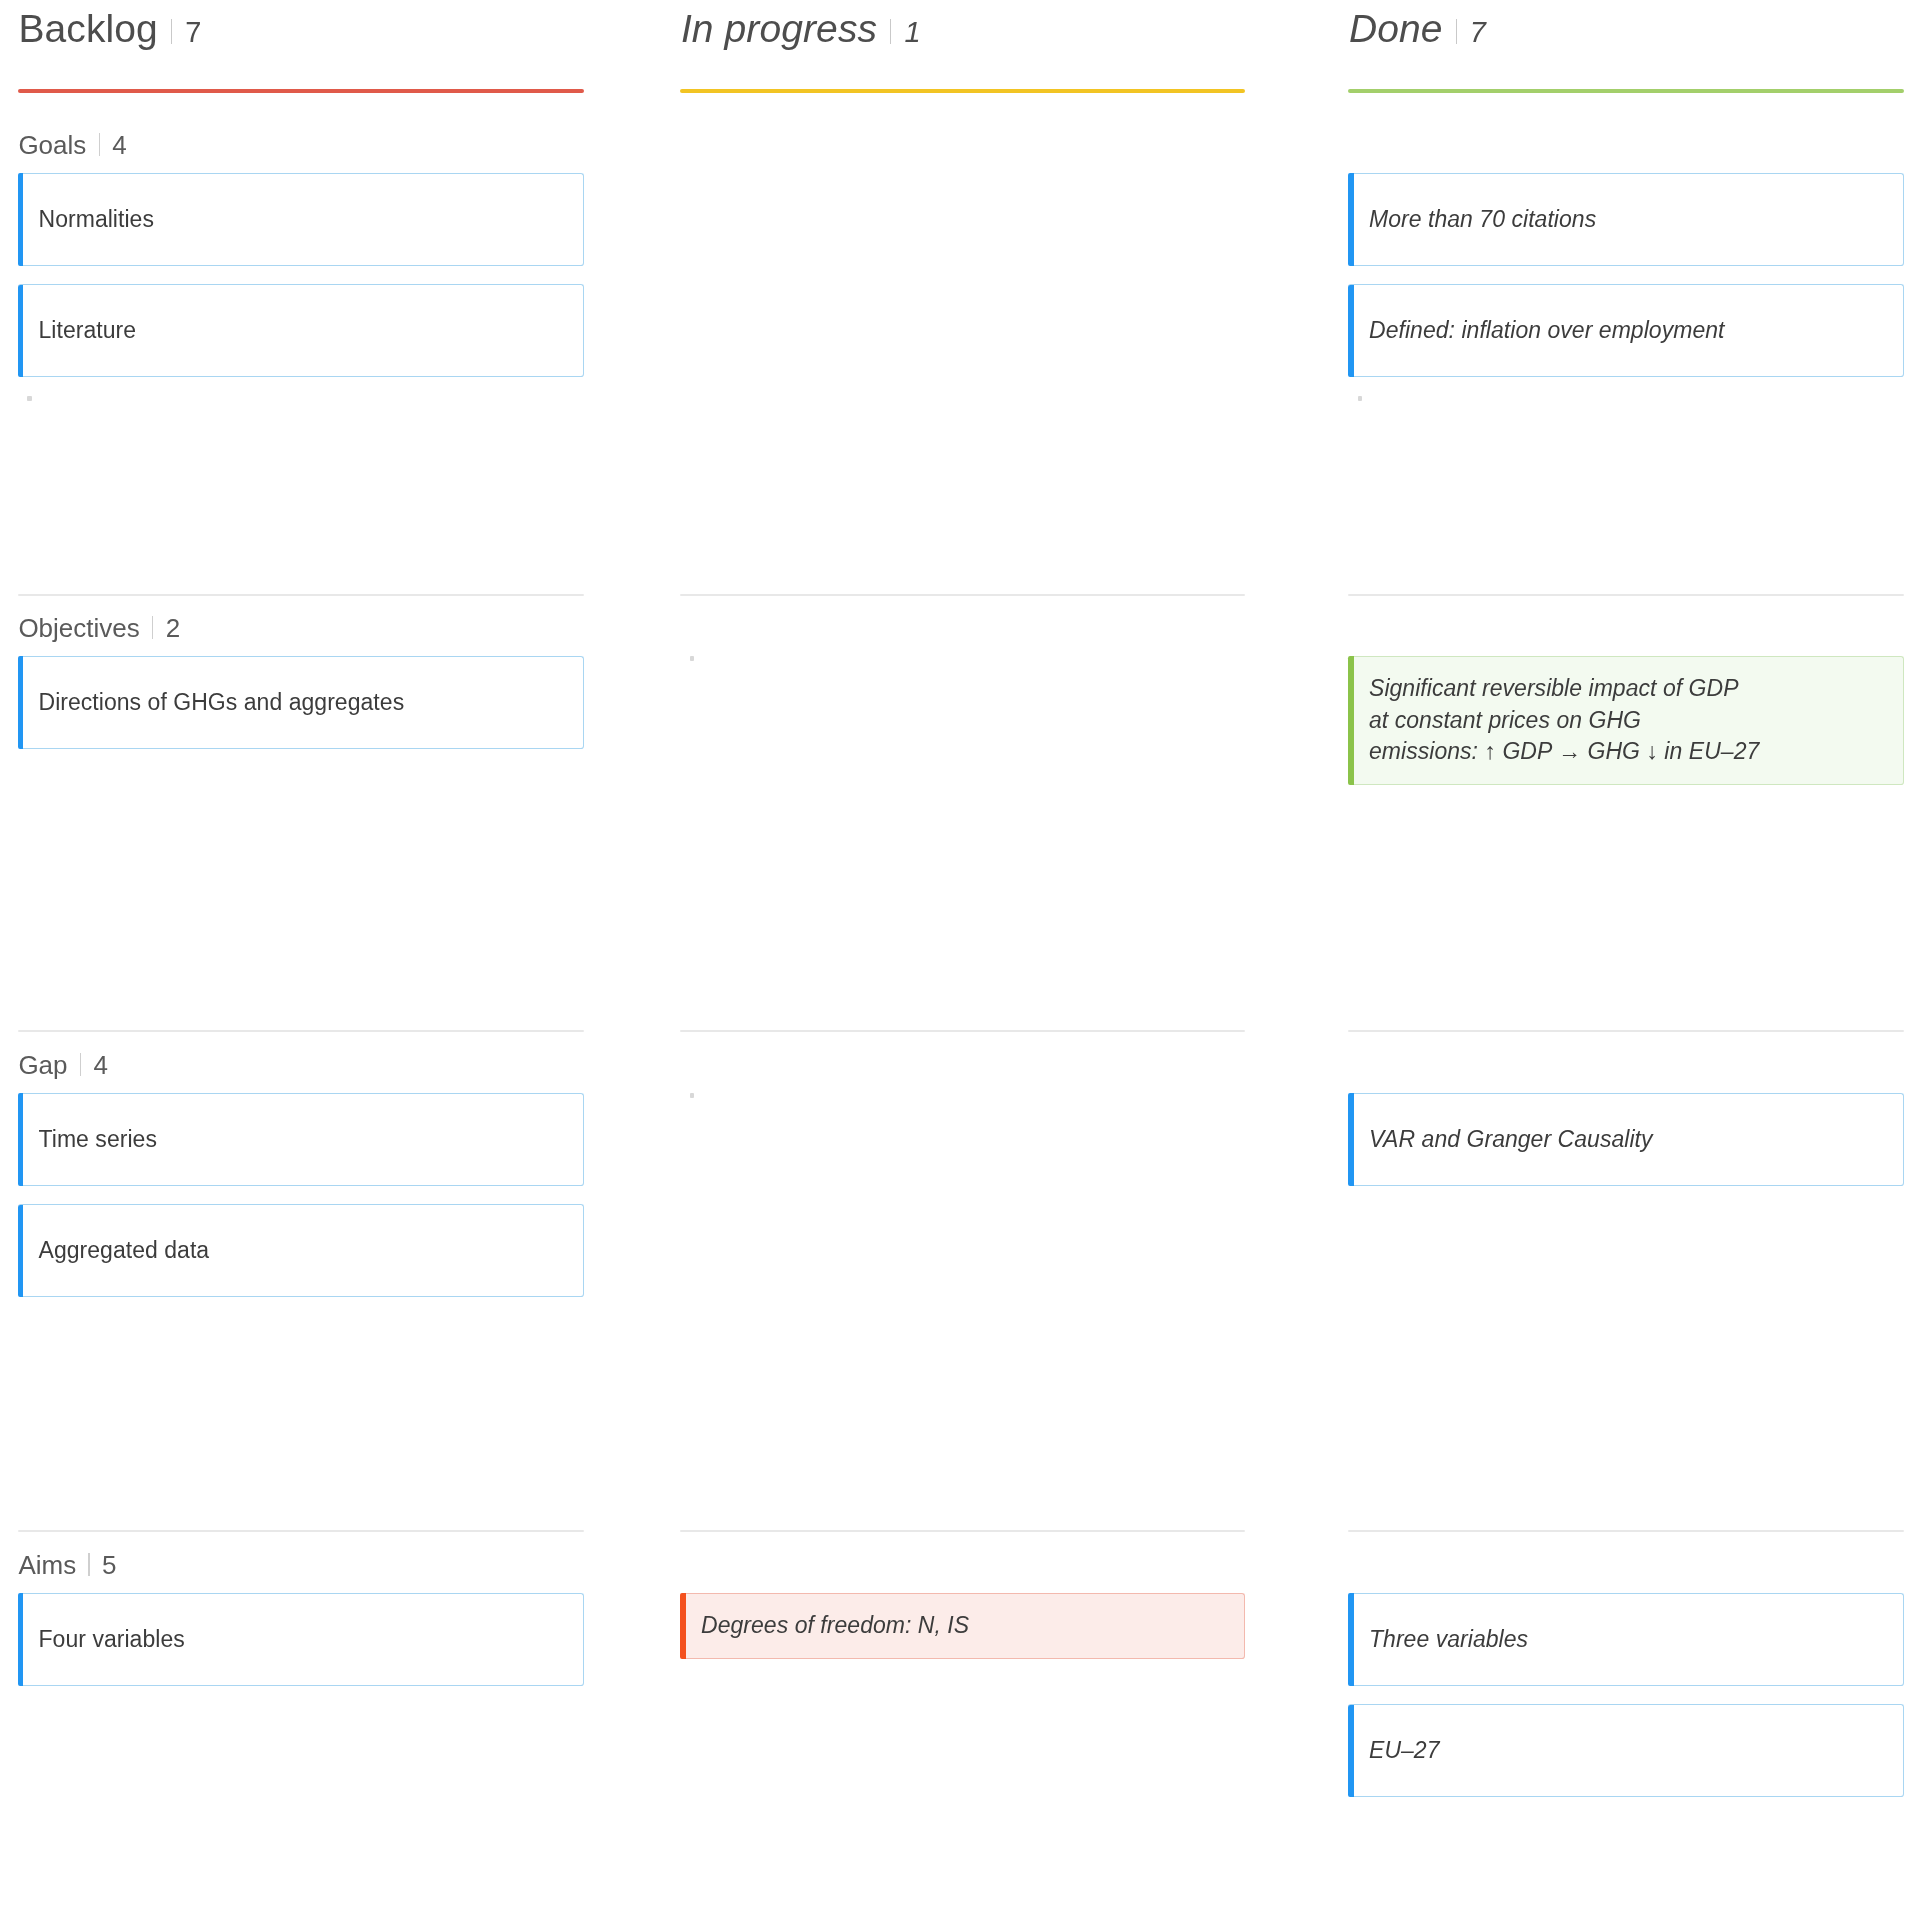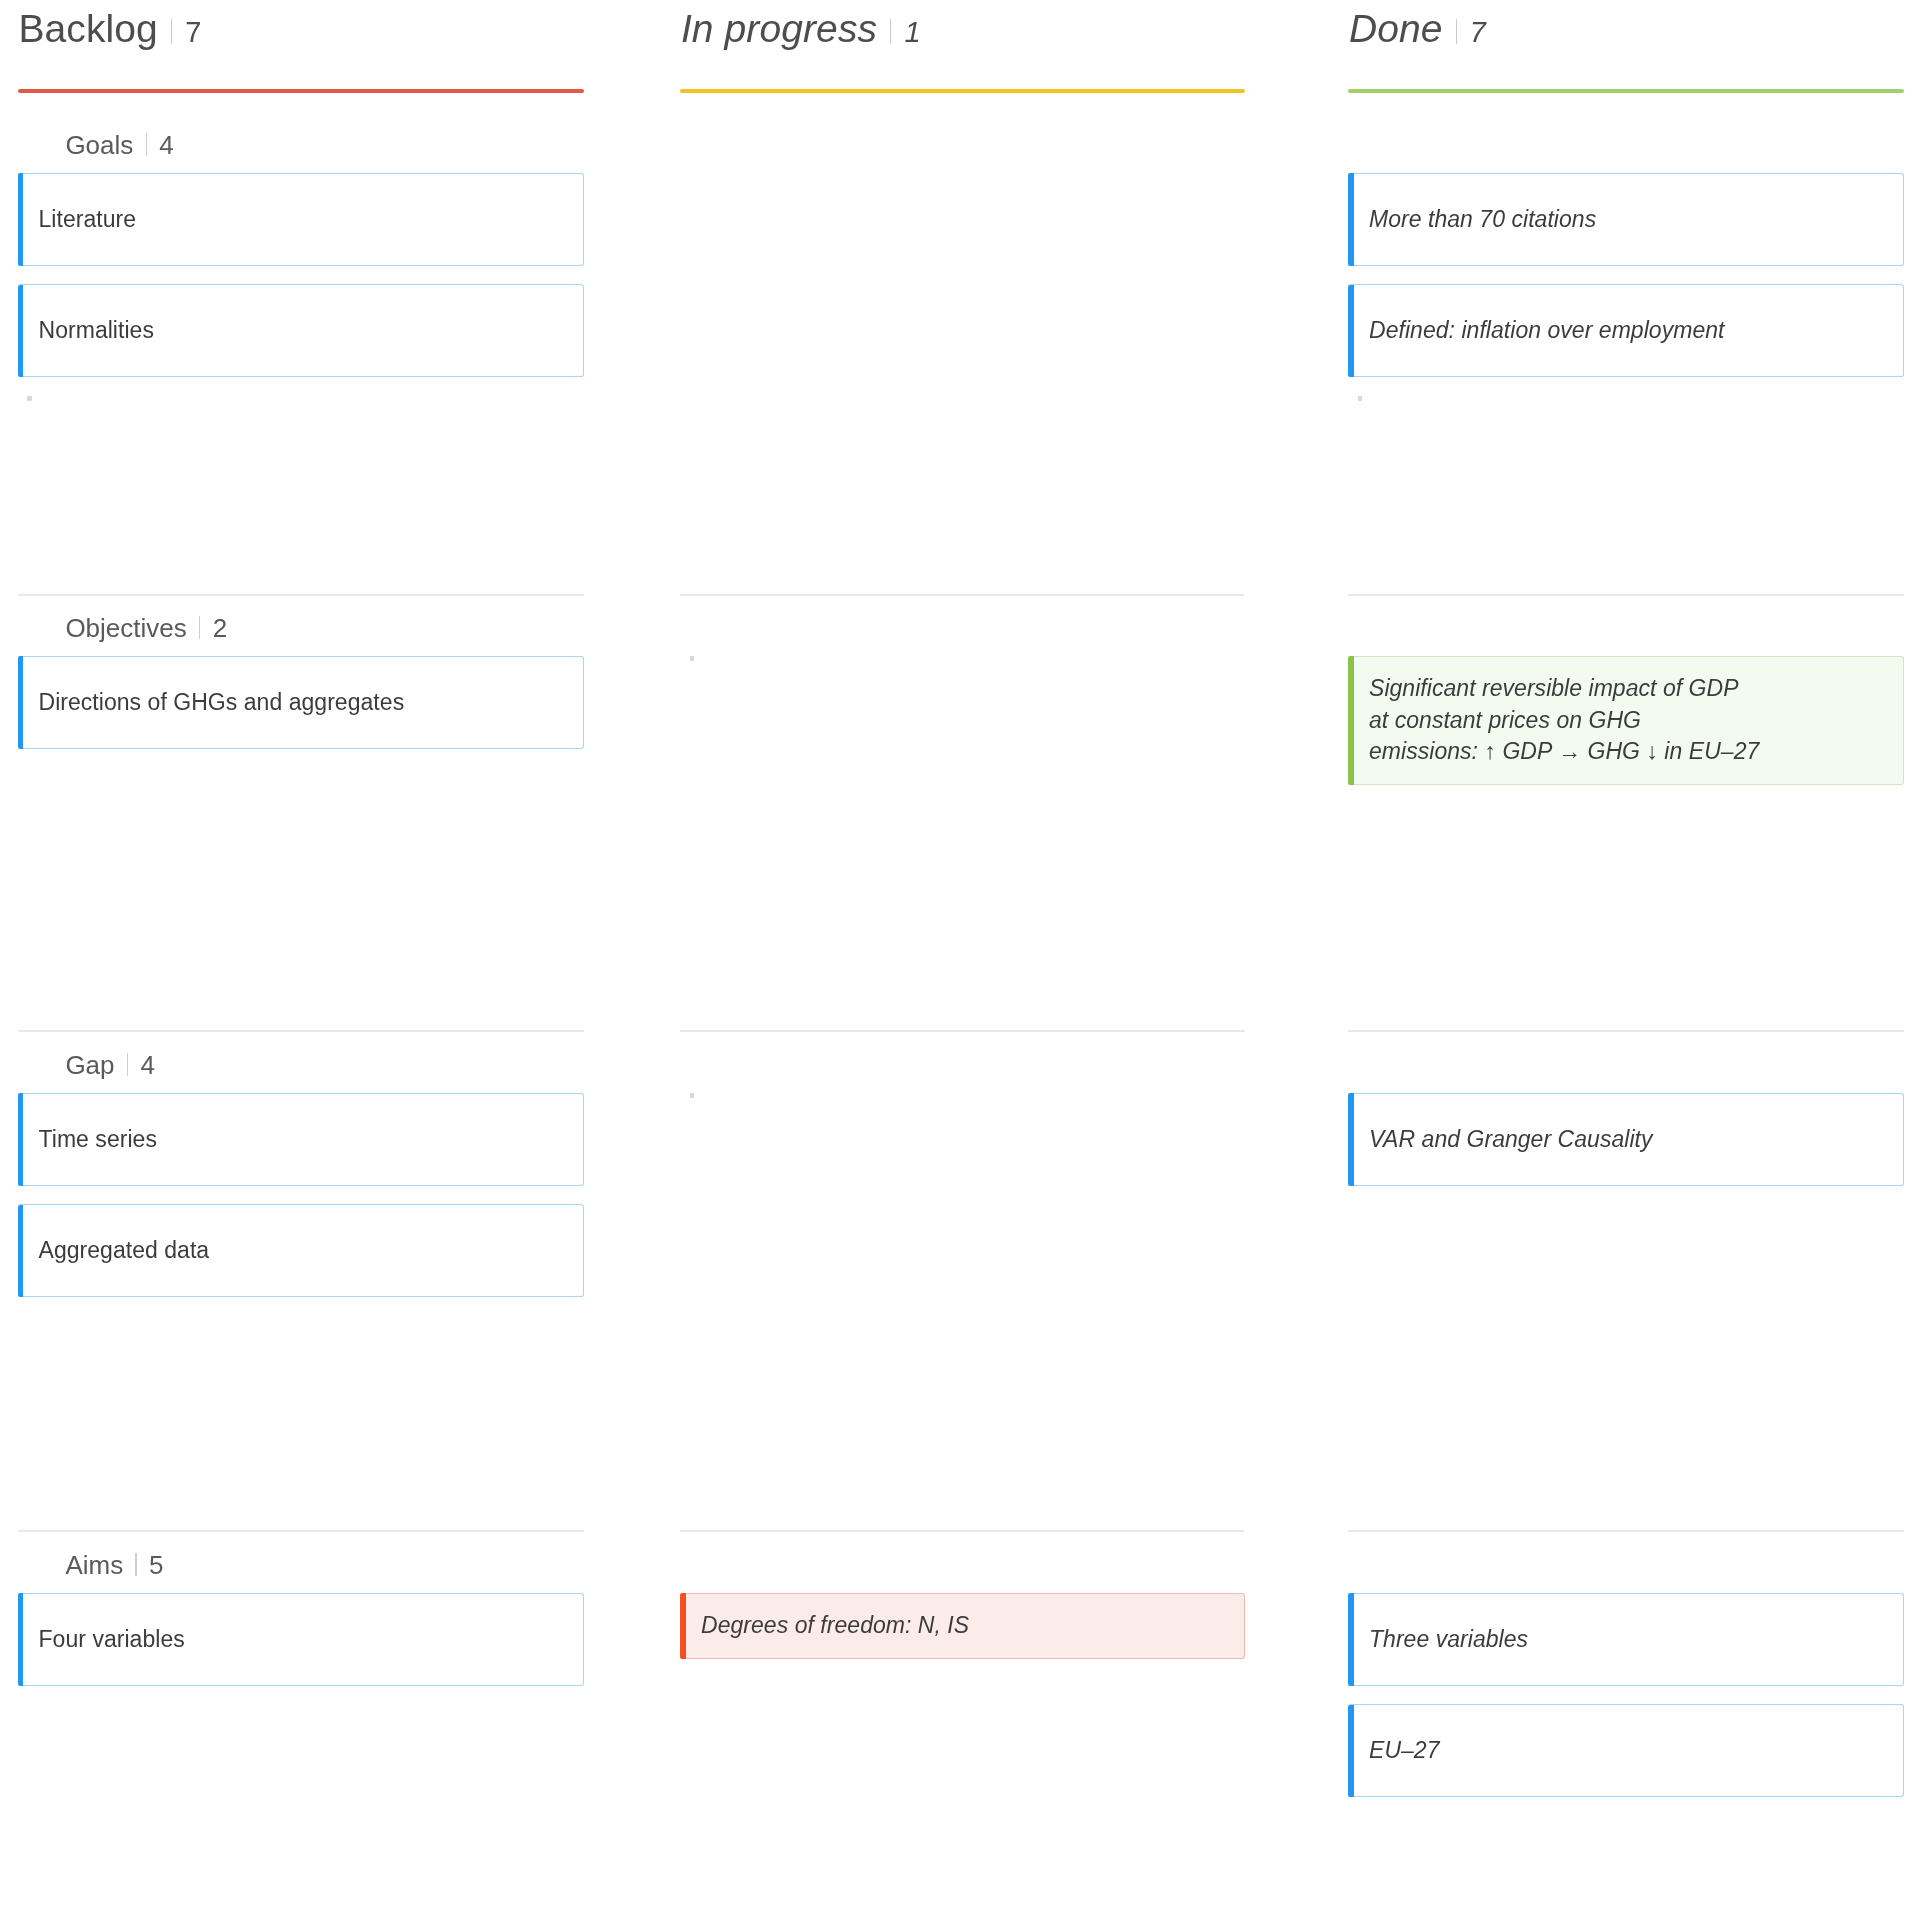--- a/index.html
+++ b/index.html
@@ -87,21 +87,20 @@
     align-items: baseline;
     gap: 12.3px;
     height: 42px;
     padding-left: 0.9px;
   }
   .lane-title {
     font-size: 26px;
     font-weight: 400;
     color: #5a5a5a;
     line-height: 1;
-    margin-left: 47px;
   }
   .lane-sep {
     display: inline-block;
     width: 1.3px;
     height: 23px;
     background: #cfcfcf;
     position: relative;
     top: 2.2px;
   }
   .lane-count {
@@ -205,24 +204,24 @@
       <div class="lane-divider" style="top: 1030px;"></div>
       <div class="lane-divider" style="top: 1530px;"></div>
       <div class="lane" style="top: 131px;">
         <div class="lane-head">
           <span class="lane-title">Goals</span>
           <span class="lane-sep"></span>
           <span class="lane-count">4</span>
         </div>
         <div class="lane-body">
           <div class="card">
+            <span class="card-text">Normalities</span>
+          </div>
+          <div class="card">
             <span class="card-text">Literature</span>
-          </div>
-          <div class="card">
-            <span class="card-text">Normalities</span>
           </div>
           <span class="dot"></span>
         </div>
       </div>
       <div class="lane" style="top: 614px;">
         <div class="lane-head">
           <span class="lane-title">Objectives</span>
           <span class="lane-sep"></span>
           <span class="lane-count">2</span>
         </div>

